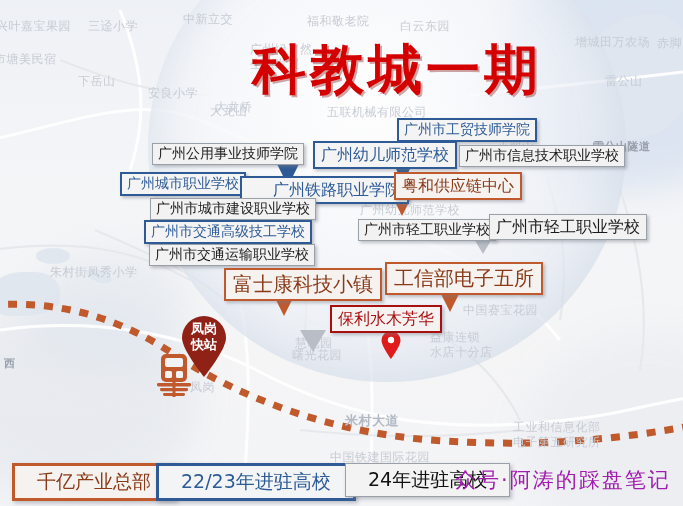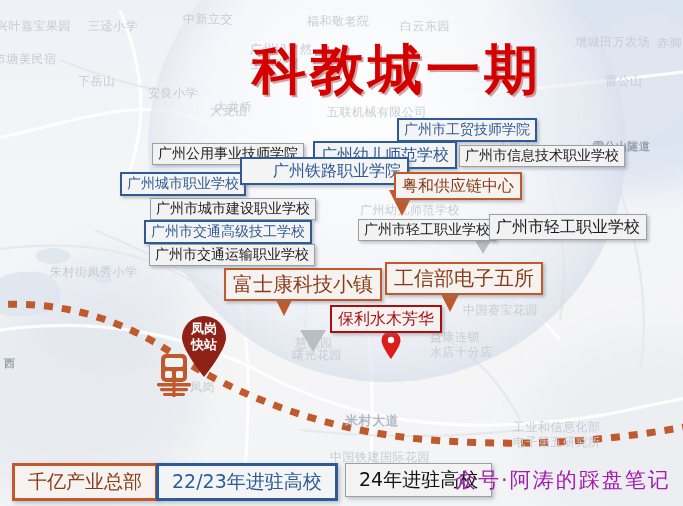--- a/index.html
+++ b/index.html
@@ -80,21 +80,21 @@
 
   
   .pin{position:absolute;}
 
   
   .train{position:absolute;left:154px;top:352px;width:40px;height:48px;}
 
   
   .legend-item{
     position:absolute;white-space:nowrap;
-    font-size:19px;line-height:25px;padding:3px 13px 4px;
+    font-size:19px;line-height:25px;padding:3px 22px 4px;
     background:#f3f3f3;box-shadow:2px 2px 4px rgba(120,125,135,.45);
   }
   .legend-item.orange{border:3px solid #c0592c;color:#8a3a18;background:#f5f2ef;}
   .legend-item.blue{border:3px solid #2e5b96;color:#2e5b96;background:#f3f4f6;}
   .legend-item.plain{border:1px solid #9aa0a8;color:#111;background:#f3f3f3;}
 
   
   .watermark{
     position:absolute;left:455px;top:466px;
     font-size:21px;color:#a21caf;letter-spacing:2px;white-space:nowrap;
@@ -221,21 +221,21 @@
       <rect x="18.5" y="30" width="3" height="15" fill="#c0592c"></rect>
     </svg>
   </div>
 
   <div id="callout-layer">
       <div class="lbl blue" style="left: 397px; top: 118px;">广州市工贸技师学院</div>
       <div class="lbl plain" style="left: 152px; top: 143px;">广州公用事业技师学院</div>
       <div class="lbl blue mid" style="left: 313px; top: 141px;">广州幼儿师范学校</div>
       <div class="lbl plain" style="left: 459px; top: 145px;">广州市信息技术职业学校</div>
       <div class="lbl blue" style="left: 120px; top: 172px;">广州城市职业学校</div>
-      <div class="lbl blue mid" style="left: 240px; top: 157px; padding-left: 31px;">广州铁路职业学院</div>
+      <div class="lbl blue mid" style="left: 240px; top: 176px; padding-left: 31px;">广州铁路职业学院</div>
       <div class="lbl orange mid" style="left: 394px; top: 172px;">粤和供应链中心</div>
       <div class="lbl plain" style="left: 150px; top: 198px;">广州市城市建设职业学校</div>
       <div class="lbl blue" style="left: 144px; top: 220px;">广州市交通高级技工学校</div>
       <div class="lbl plain" style="left: 358px; top: 219px;">广州市轻工职业学校</div>
       <div class="lbl plain mid" style="left: 489px; top: 214px;">广州市轻工职业学校</div>
       <div class="lbl plain" style="left: 149px; top: 244px;">广州市交通运输职业学校</div>
       <div class="lbl orange big" style="left: 224px; top: 268px;">富士康科技小镇</div>
       <div class="lbl orange big" style="left: 385px; top: 262px;">工信部电子五所</div>
       <div class="lbl darkred mid" style="left: 330px; top: 305px;">保利水木芳华</div>
     </div>

